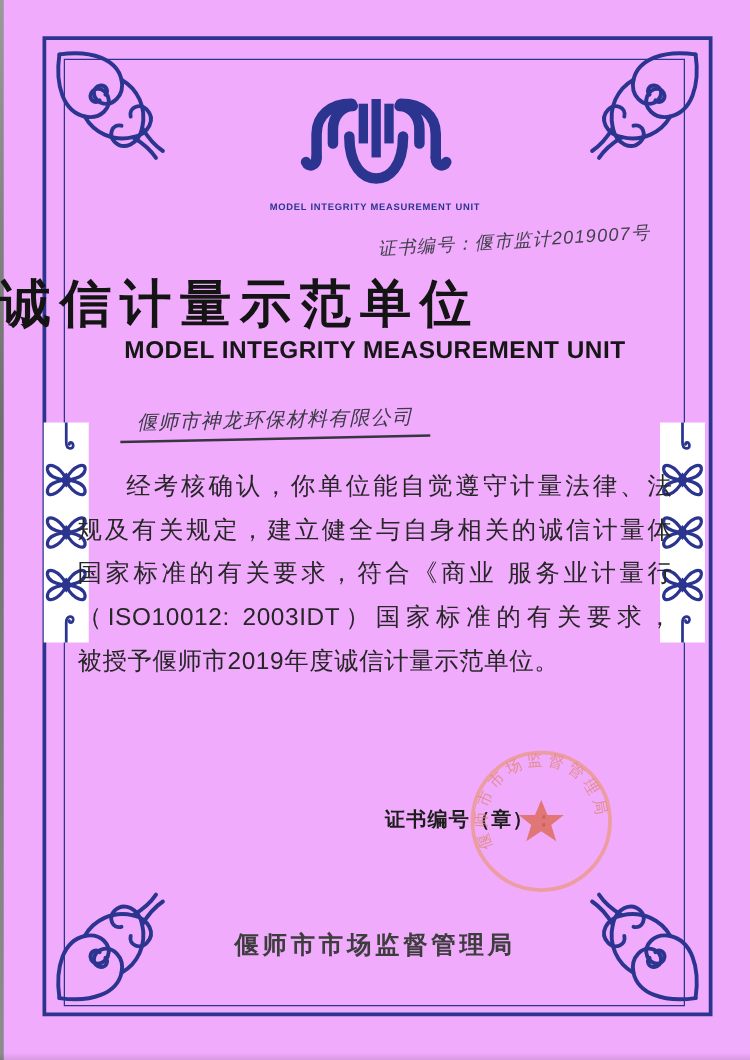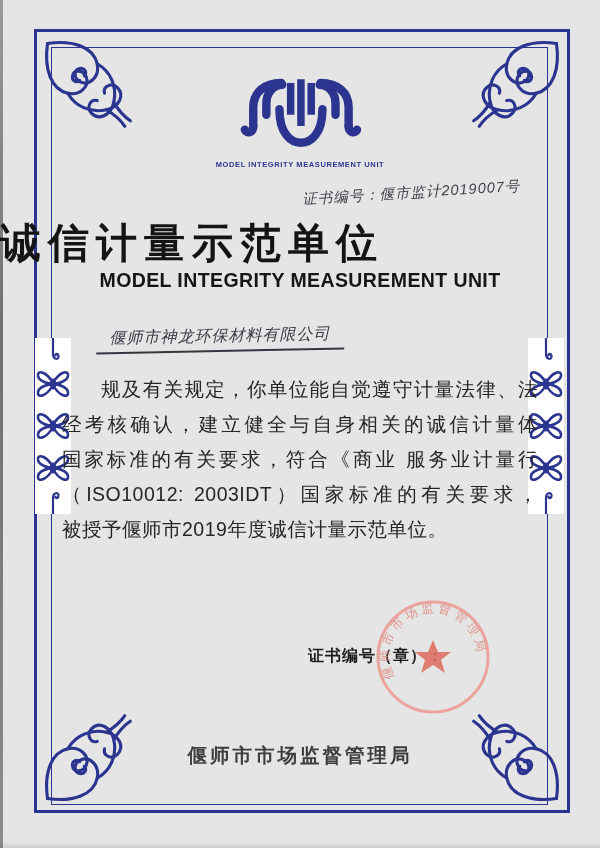--- a/index.html
+++ b/index.html
@@ -1,17 +1,17 @@
 <!DOCTYPE html>
 <html><head>
 <meta charset="utf-8">
 <style>
   html,body{margin:0;padding:0;}
   .page{
-    position:relative; width:600px; height:848px; background:#e5e5e5;
+    position:relative; width:600px; height:848px; background:#f0abfc;
     overflow:hidden; font-family:"Liberation Sans", sans-serif;
   }
   
   .edge-left{position:absolute;left:0;top:0;width:3px;height:848px;
     background:linear-gradient(#9a9a9a,#6f6f6f 40%,#8d8d8d);}
   .edge-bottom{position:absolute;left:0;bottom:0;width:600px;height:6px;
     background:linear-gradient(rgba(0,0,0,0),rgba(0,0,0,0.10));}
   
   .frame-outer{position:absolute;left:34px;top:29px;right:30px;bottom:35px;
     border:3px solid #2b3590;}
@@ -172,22 +172,22 @@
   </div>
 
   <div class="cert-no"><span>证书编号：</span><span>偃市监计2019007号</span></div>
 
   <div class="title-zh">诚信计量示范单位</div>
   <div class="title-en">MODEL INTEGRITY MEASUREMENT UNIT</div>
 
   <div class="company">偃师市神龙环保材料有限公司</div>
 
   <div class="body-text">
-    <div class="body-line j indent">规及有关规定，你单位能自觉遵守计量法律、法</div>
-    <div class="body-line j">经考核确认，建立健全与自身相关的诚信计量体</div>
+    <div class="body-line j indent">经考核确认，你单位能自觉遵守计量法律、法</div>
+    <div class="body-line j">规及有关规定，建立健全与自身相关的诚信计量体</div>
     <div class="body-line j">国家标准的有关要求，符合《商业 服务业计量行</div>
     <div class="body-line j">（ISO10012: 2003IDT）国家标准的有关要求，</div>
     <div class="body-line">被授予偃师市2019年度诚信计量示范单位。</div>
   </div>
 
   <div class="issuer-label">证书编号（章）：</div>
   <svg class="seal" viewBox="0 0 122 122">
     <circle cx="61" cy="61" r="55" fill="none" stroke="#ec9c94" stroke-width="3"></circle>
     <path id="sealArc" d="M27,88 A44,44 0 1 1 95,88" fill="none"></path>
     <text font-size="12.5" fill="#e08a80" letter-spacing="3.5">

